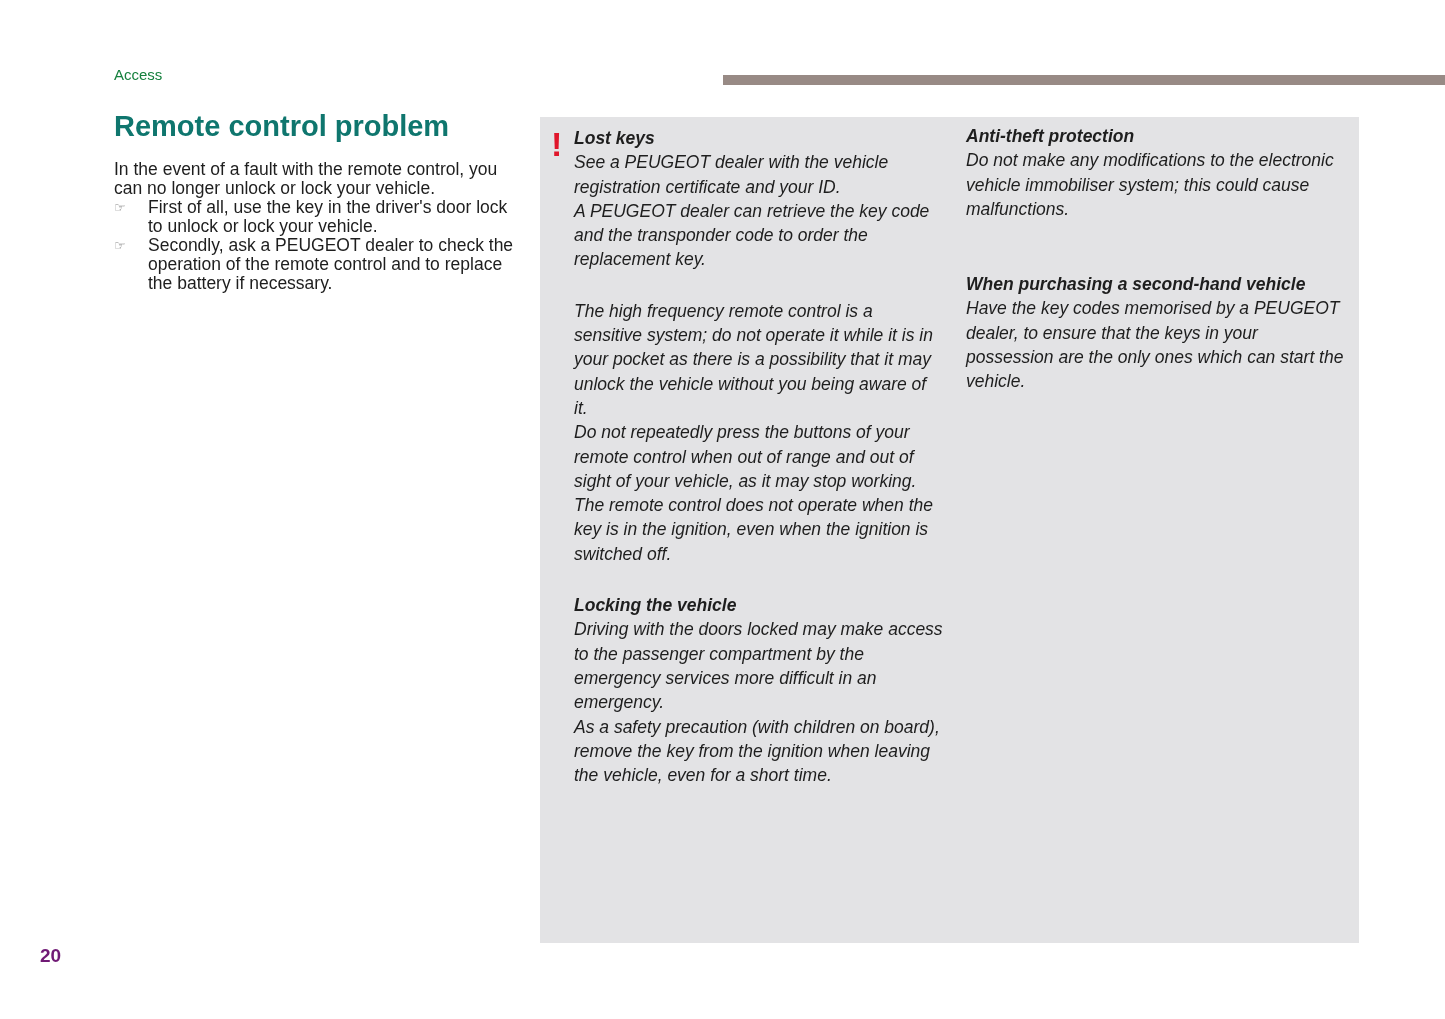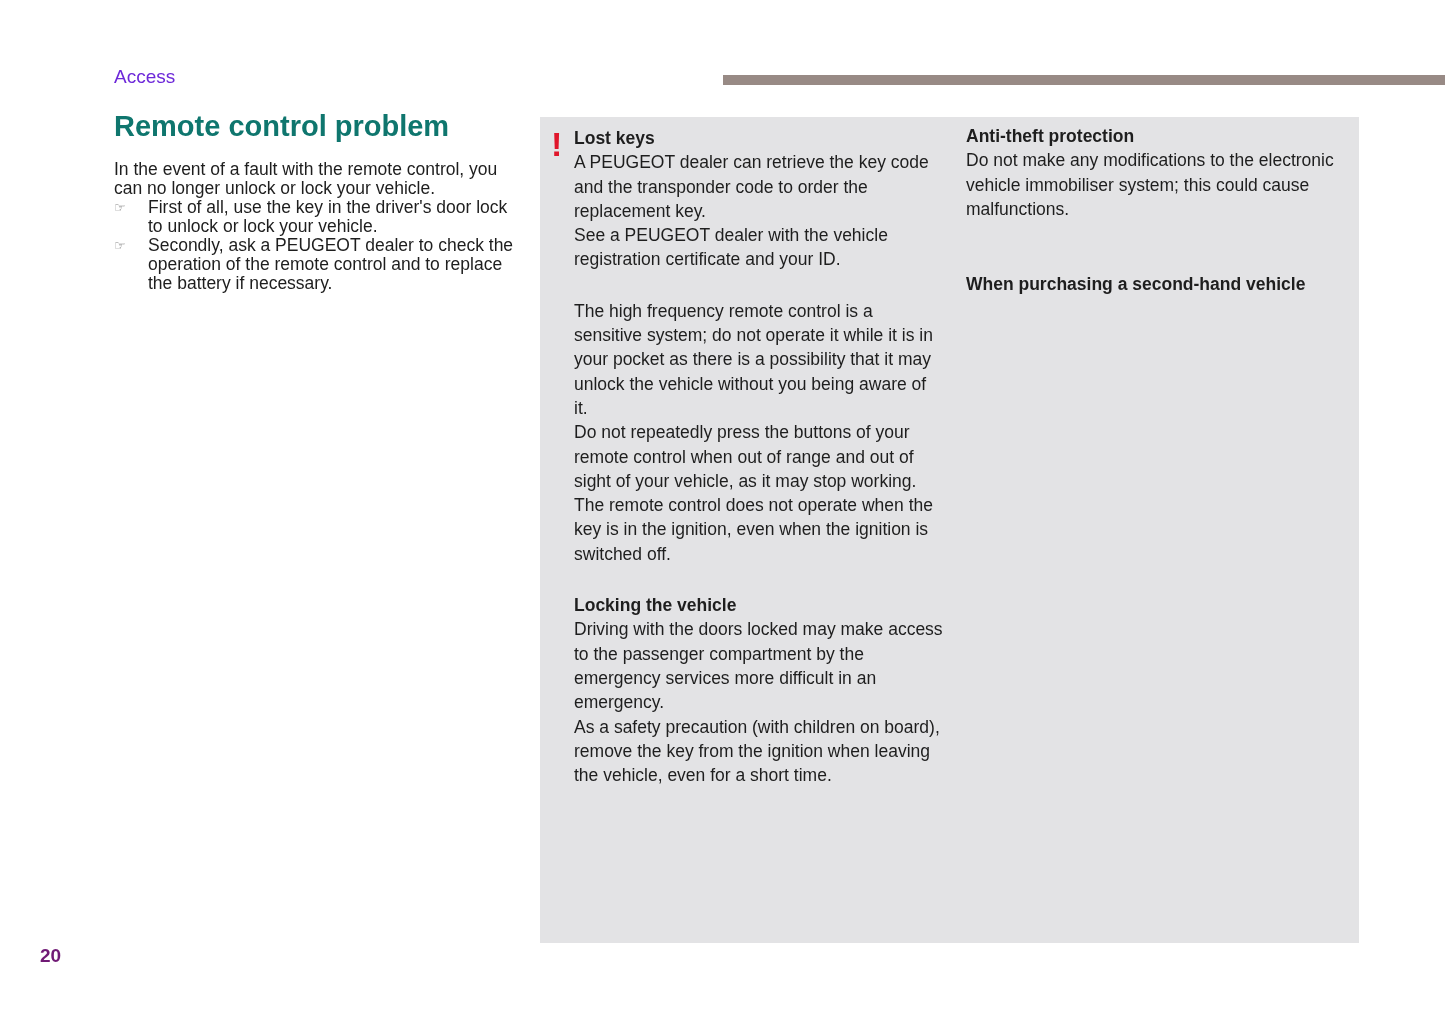--- a/index.html
+++ b/index.html
@@ -1,31 +1,31 @@
 <!DOCTYPE html>
 <html><head>
 <meta charset="utf-8">
 <style>
   html, body { margin:0; padding:0; background:#ffffff; }
   body { width:1445px; height:1019px; position:relative; overflow:hidden;
          font-family:"Liberation Sans", sans-serif; color:#1e1e1e; }
-  .section-label { position:absolute; left:114px; top:66px; font-size:19px; color:#6d28d9; }
+  .section-label { position:absolute; left:114px; top:66px; font-size:15px; color:#15803d; }
   .header-bar { position:absolute; left:723px; top:75px; width:722px; height:10px; background:#988a85; }
   .page-title { position:absolute; left:114px; top:110px; font-size:29px; font-weight:bold; color:#0f766e; margin:0; }
   .intro { position:absolute; left:114px; top:160px; width:400px; font-size:17.5px; line-height:19px; }
   .intro p { margin:0; }
   .bullets { list-style:none; margin:0; padding:0; }
   .bullets li { position:relative; padding-left:34px; }
   .bullet-icon { position:absolute; left:0; top:0; font-size:13px; color:#888; }
   .panel { position:absolute; left:540px; top:117px; width:819px; height:826px; background:#e3e3e5; }
   .warn-icon { position:absolute; left:551px; top:126px; color:#e0162b; font-weight:bold; font-size:34px; line-height:36px; }
   .col { position:absolute; font-size:17.5px; line-height:24.3px; }
   .col1 { left:574px; top:126px; width:370px; }
   .col2 { left:966px; top:124px; width:380px; }
-  .block { margin-bottom:27px; }
+  .block { margin-bottom:27px;font-style:italic; }
   .block h3 { margin:0; font-size:17.5px; font-weight:bold; line-height:24.3px; }
   .block p { margin:0; }
   .page-num { position:absolute; left:40px; top:945px; font-size:19px; font-weight:bold; color:#701a75; }
 </style>
 </head>
 <body>
 
 <div class="section-label">Access</div>
 <div class="header-bar"></div>
 
@@ -44,38 +44,39 @@
     </li>
   </ul>
 </div>
 
 <div class="panel"></div>
 <div class="warn-icon">!</div>
 
 <div class="col col1">
   <div class="block">
     <h3>Lost keys</h3>
+    <p>See a PEUGEOT dealer with the vehicle registration certificate and your ID.</p>
     <p>A PEUGEOT dealer can retrieve the key code and the transponder code to order the replacement key.</p>
-    <p>See a PEUGEOT dealer with the vehicle registration certificate and your ID.</p>
   </div>
   <div class="block">
     <p>The high frequency remote control is a sensitive system; do not operate it while it is in your pocket as there is a possibility that it may unlock the vehicle without you being aware of it.</p>
     <p>Do not repeatedly press the buttons of your remote control when out of range and out of sight of your vehicle, as it may stop working.</p>
     <p>The remote control does not operate when the key is in the ignition, even when the ignition is switched off.</p>
   </div>
   <div class="block">
     <h3>Locking the vehicle</h3>
     <p>Driving with the doors locked may make access to the passenger compartment by the emergency services more difficult in an emergency.</p>
     <p>As a safety precaution (with children on board), remove the key from the ignition when leaving the vehicle, even for a short time.</p>
   </div>
 </div>
 
 <div class="col col2">
   <div class="block" style="margin-bottom:51px">
     <h3>Anti-theft protection</h3>
     <p>Do not make any modifications to the electronic vehicle immobiliser system; this could cause malfunctions.</p>
   </div>
   <div class="block">
     <h3>When purchasing a second-hand vehicle</h3>
+    <p>Have the key codes memorised by a PEUGEOT dealer, to ensure that the keys in your possession are the only ones which can start the vehicle.</p>
   </div>
 </div>
 
 <div class="page-num">20</div>
 
 </body></html>

